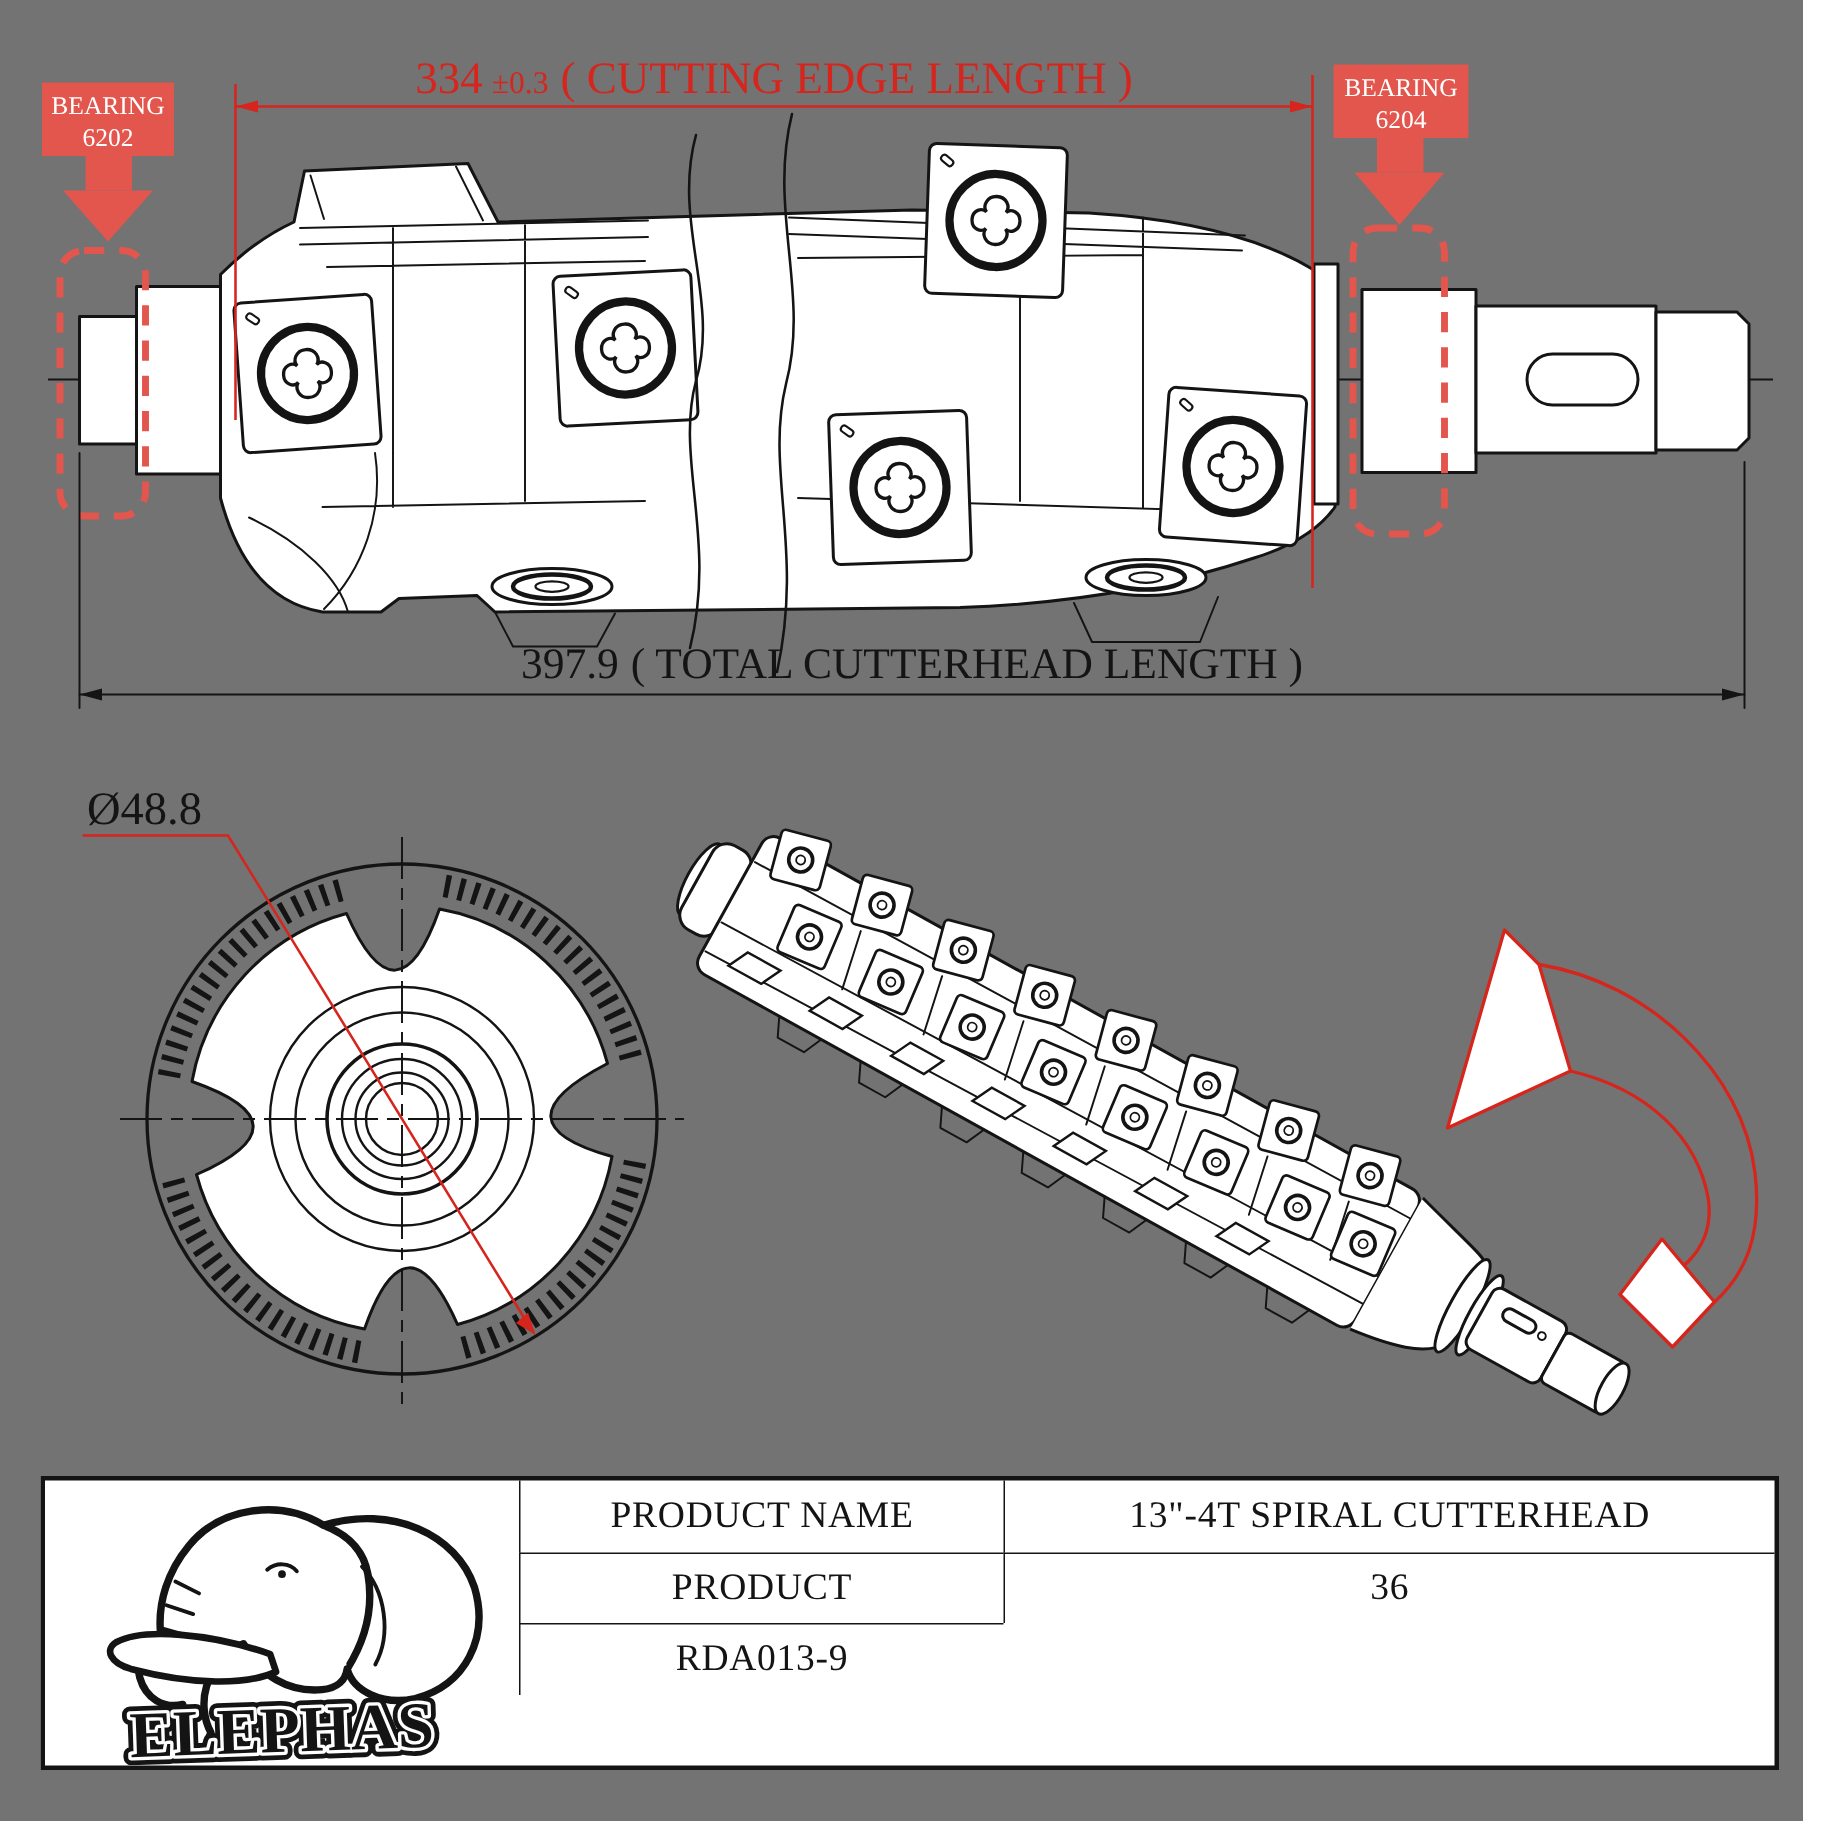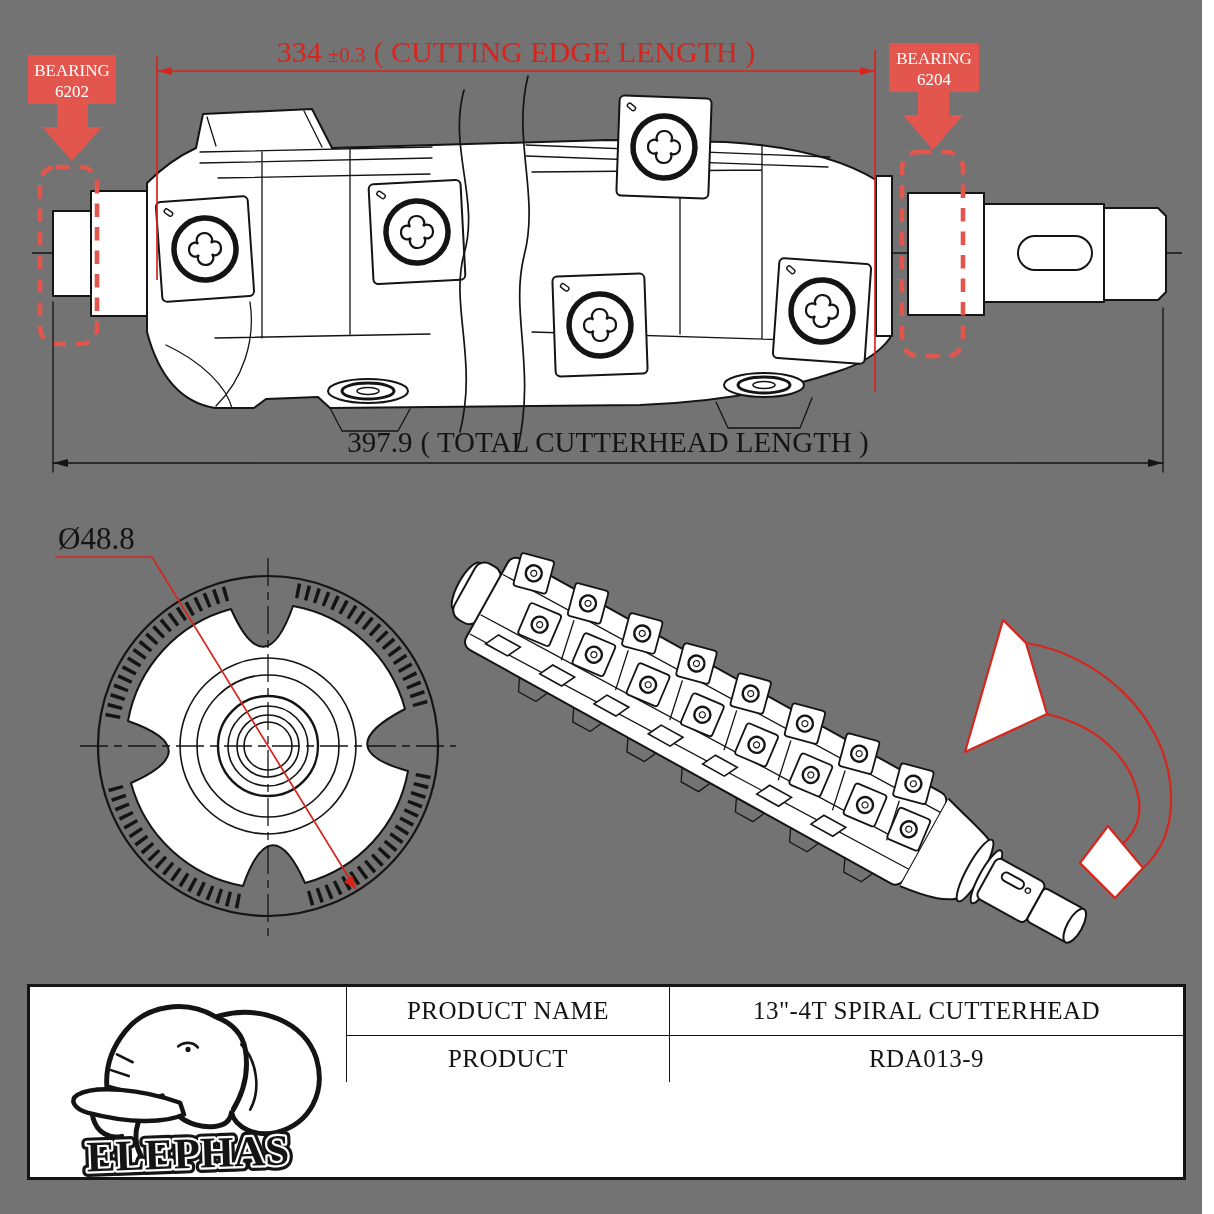--- a/index.html
+++ b/index.html
@@ -252,18 +252,19 @@
         <text x="158" y="183" fill="#141414" stroke="#141414" stroke-width="11" stroke-linejoin="round" style="paint-order:stroke">ELEPHAS</text>
         <text x="158" y="183" fill="#141414" stroke="#ffffff" stroke-width="4.5" stroke-linejoin="round" style="paint-order:stroke">ELEPHAS</text>
       </g>
     </svg>
   </div>
 
   <div class="cell row-first">PRODUCT NAME</div>
   <div class="cell row-first">13"-4T SPIRAL CUTTERHEAD</div>
 
   <div class="cell">PRODUCT</div>
+  <div class="cell">36</div>
 
   <div class="cell">RDA013-9</div>
 
 </div>
 
 </div>
 
 </body></html>

